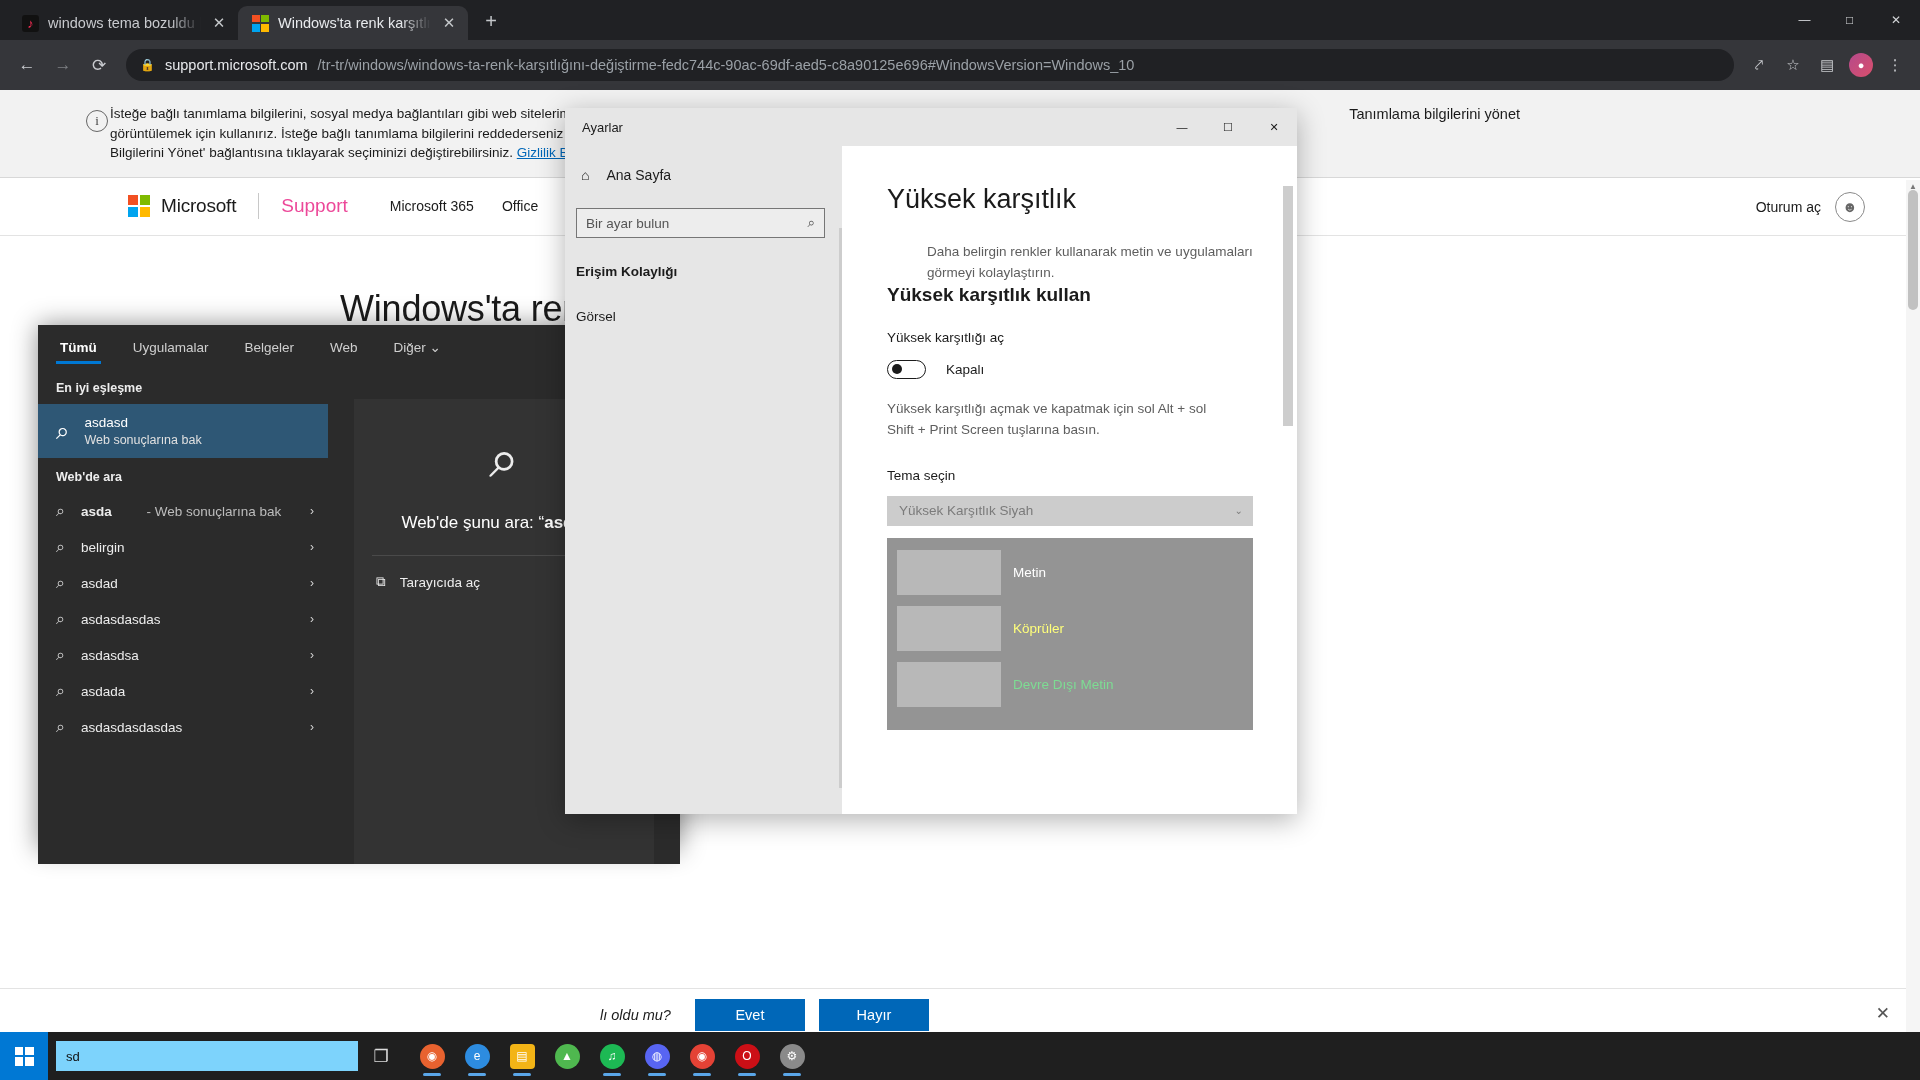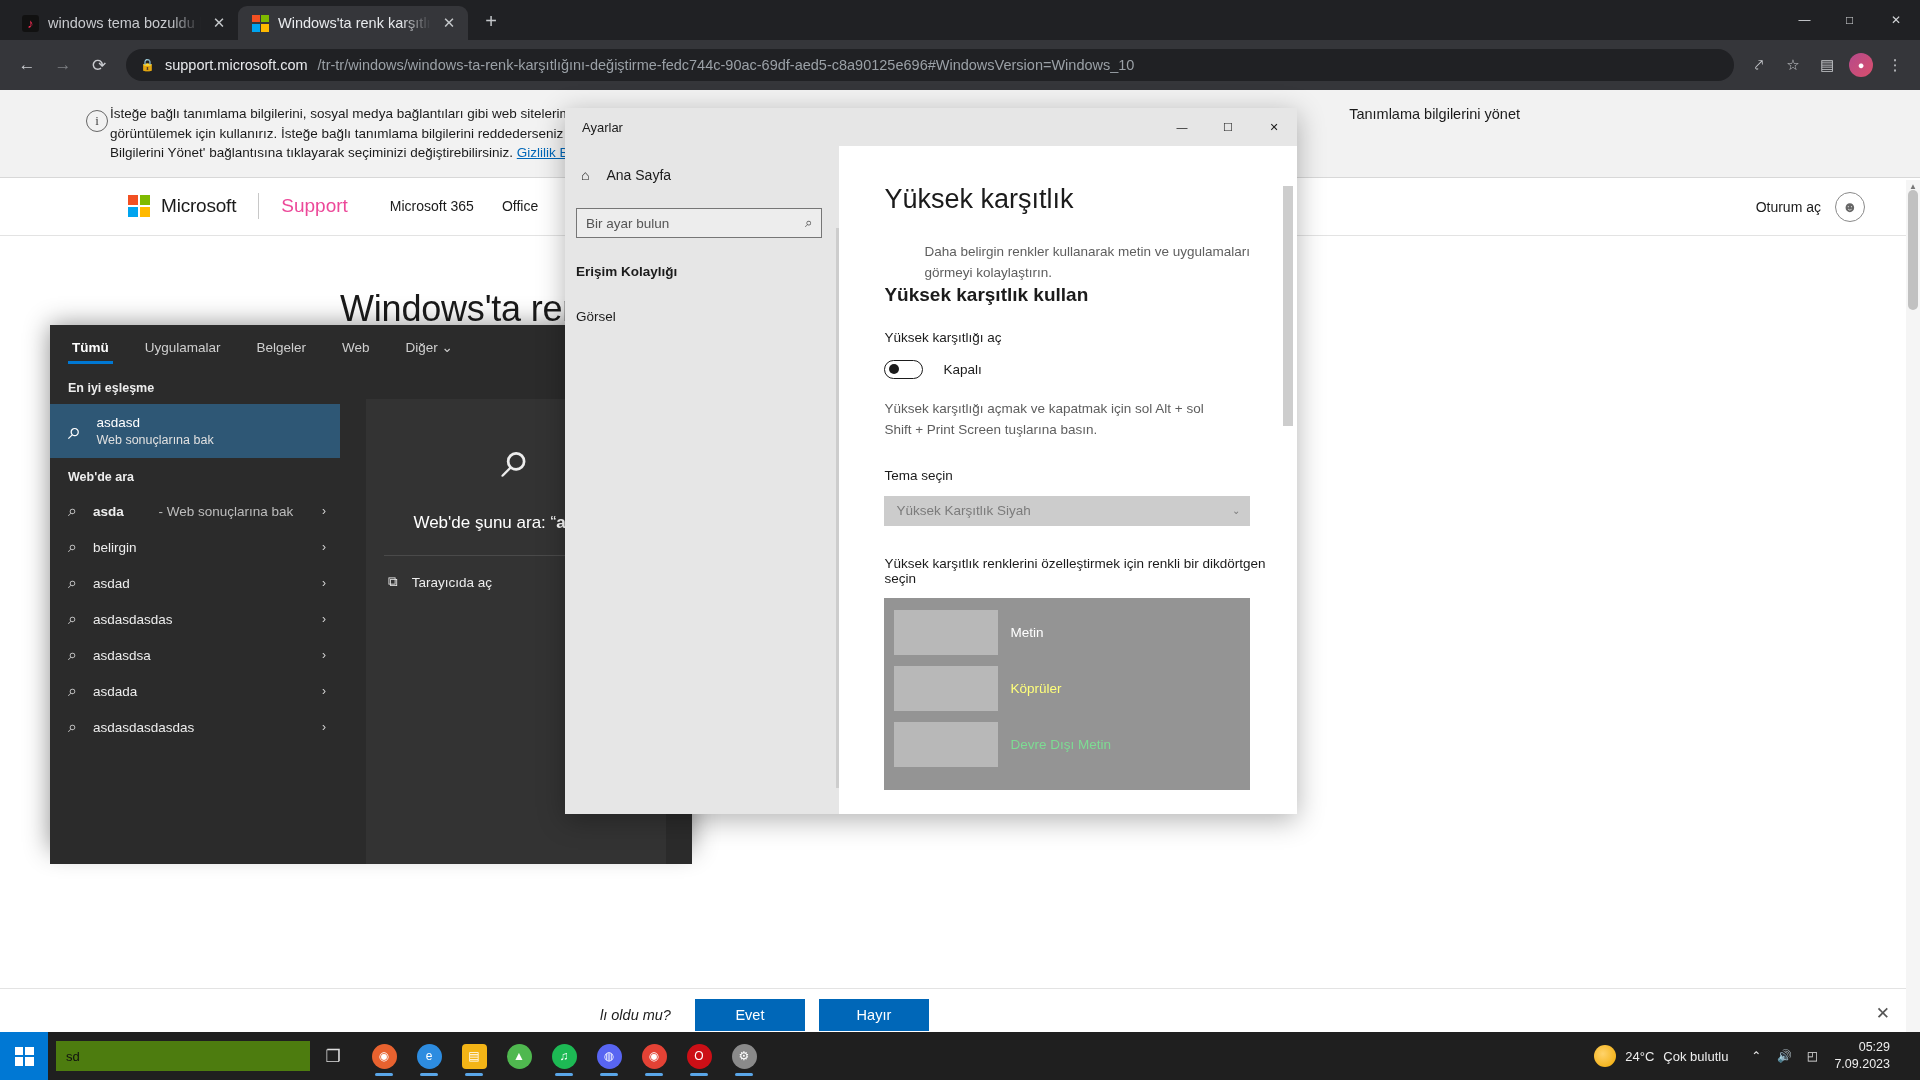--- a/index.html
+++ b/index.html
@@ -193,21 +193,21 @@
   }
   .colorrow { display: flex; align-items: center; gap: 12px; margin-bottom: 11px; }
   .swatch { width: 104px; height: 45px; background: #b8b8b8; }
   .crow-label { font-size: 13.5px; }
 
   .set-rightscroll { position: absolute; right: 4px; top: 0; width: 10px; height: 668px; }
   .set-rightscroll .thumb { position: absolute; left: 0; top: 40px; width: 10px; height: 240px; background: #cdcdcd; }
 
   
   .searchpanel {
-    position: absolute; left: 50px; top: 325px; width: 642px; height: 525px;
+    position: absolute; left: 38px; top: 325px; width: 642px; height: 525px;
     background: #2b2b2b; box-shadow: 0 0 24px rgba(0,0,0,.45);
     color: #fff; display: flex; flex-direction: column;
   }
   .sp-tabs {
     height: 44px; display: flex; align-items: center; padding-left: 18px;
     gap: 28px; font-size: 13.5px; color: #cfcfcf; position: relative;
   }
   .sp-tab { position: relative; padding: 0 4px; height: 44px; display: flex; align-items: center; }
   .sp-tab.active { color: #fff; font-weight: 600; }
   .sp-tab.active::after {
@@ -246,21 +246,21 @@
     position: absolute; left: 0; bottom: 0; width: 1920px; height: 48px;
     background: #1f1f1f; display: flex; align-items: center;
   }
   .start {
     width: 48px; height: 48px; display: flex; align-items: center; justify-content: center;
     background: #0078d4;
   }
   .start .grid { display: grid; grid-template-columns: 1fr 1fr; grid-template-rows: 1fr 1fr; gap: 2.5px; width: 19px; height: 19px; }
   .start .grid i { background: #fff; display: block; }
   .tb-search {
-    width: 254px; height: 30px; background: #4d7c0f; margin-left: 8px;
+    width: 302px; height: 30px; background: #7dd3fc; margin-left: 8px;
     display: flex; align-items: center; padding: 0 10px; font-size: 13px; color: #111;
   }
   .tb-taskview { width: 46px; height: 48px; display: flex; align-items: center; justify-content: center; color: #ddd; font-size: 17px; }
   .tb-apps { display: flex; align-items: center; gap: 5px; margin-left: 8px; }
   .tb-app { width: 40px; height: 44px; display: flex; align-items: center; justify-content: center; position: relative; }
   .tb-ic { width: 25px; height: 25px; border-radius: 50%; display: flex; align-items: center; justify-content: center; font-size: 12px; color: #fff; }
   .tb-ic.sq { border-radius: 4px; }
   .tb-app.running::after { content: ''; position: absolute; bottom: 2px; left: 11px; width: 18px; height: 3px; background: #5aa6e8; border-radius: 2px; }
   .tray { margin-left: auto; display: flex; align-items: center; gap: 0; height: 48px; padding-right: 8px; }
   .weather { display: flex; align-items: center; gap: 9px; padding: 0 14px; color: #eee; font-size: 13px; }
@@ -493,21 +493,20 @@
               <span class="knob"></span>
             </div>
           <div class="toggle-text">Kapalı</div>
         </div>
         <div class="set-hint">Yüksek karşıtlığı açmak ve kapatmak için sol Alt + sol Shift + Print Screen tuşlarına basın.</div>
         <div class="set-sublabel">Tema seçin</div>
         <div class="combo">
           <span>Yüksek Karşıtlık Siyah</span>
           <span class="chev">⌄</span>
         </div>
-        <div class="set-colorlabel">Yüksek karşıtlık renklerini özelleştirmek için renkli bir dikdörtgen seçin</div>
 
         <div class="colorpanel">
           <div class="colorrow">
             <span class="swatch"></span>
             <span class="crow-label" style="color:#ffffff">Metin</span>
           </div>
           <div class="colorrow">
             <span class="swatch"></span>
             <span class="crow-label" style="color:#ffff7b">Köprüler</span>
           </div>
@@ -560,30 +559,15 @@
       <div class="tb-app running">
           <span class="tb-ic" style="background:#e44235">◉</span>
         </div>
       <div class="tb-app running">
           <span class="tb-ic" style="background:#cc0f16">O</span>
         </div>
       <div class="tb-app running">
           <span class="tb-ic" style="background:#8a8a8a">⚙</span>
         </div>
     </div>
-    <div class="tray">
-      <div class="weather">
-        <span class="sun"></span>
-        <span>24°C</span>
-        <span>Çok bulutlu</span>
-      </div>
-      <div class="tray-ic">⌃</div>
-      <div class="tray-ic">🔊</div>
-      <div class="tray-ic">◰</div>
-      <div class="clock">
-        <div>05:29</div>
-        <div>7.09.2023</div>
-      </div>
-      <div class="tray-edge"></div>
-    </div>
   </div>
 
 </div>
 
 </body></html>

